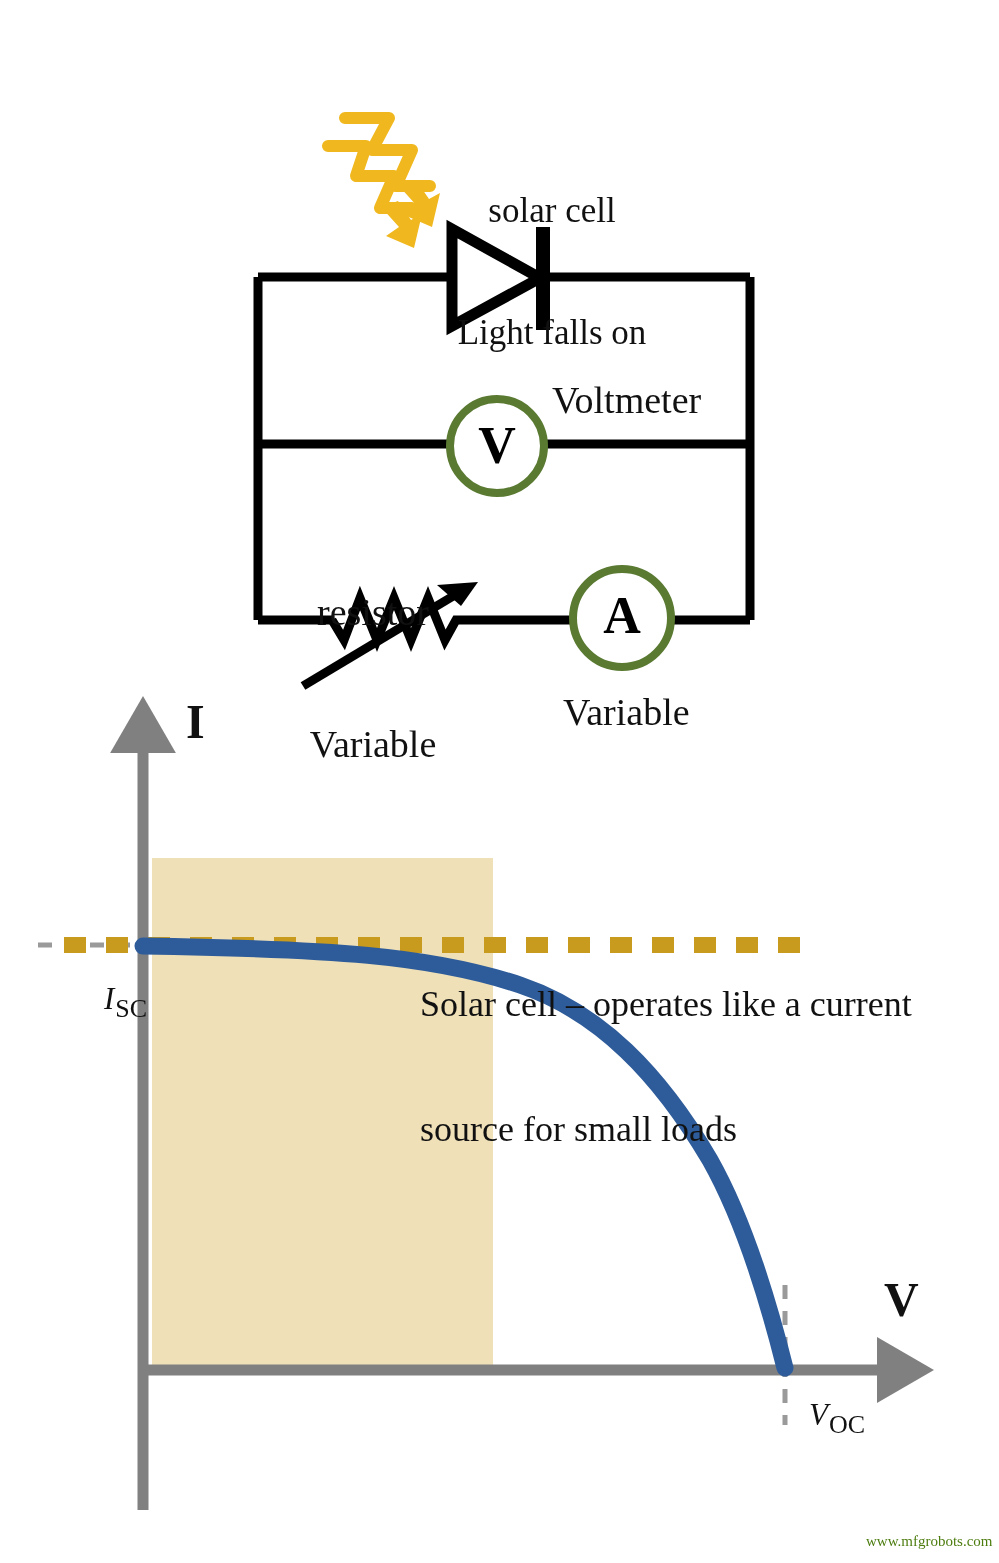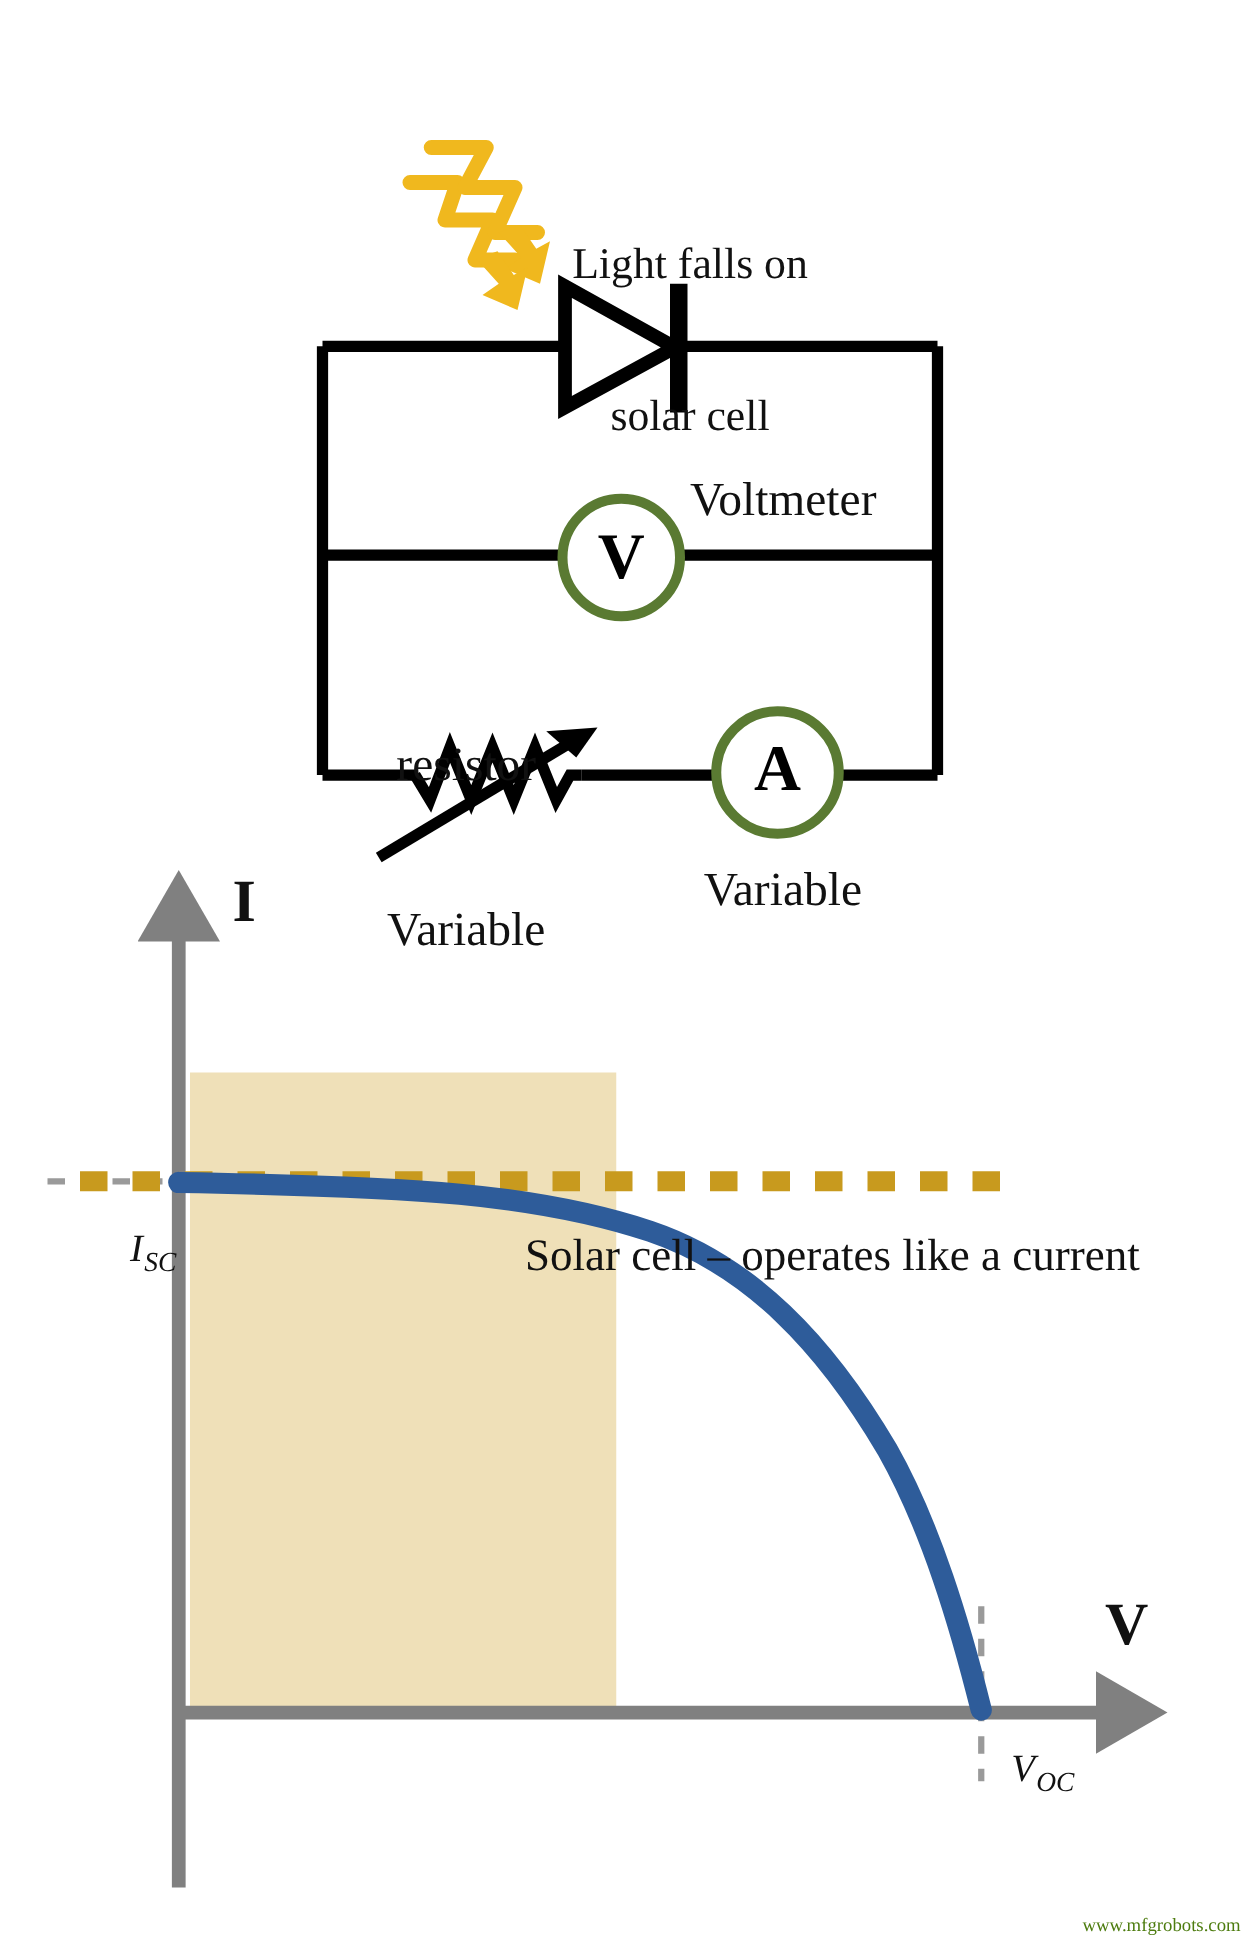--- a/index.html
+++ b/index.html
@@ -10,21 +10,21 @@
   }
   #stage{position:absolute;left:0;top:0;width:999px;height:1563px;}
   svg.layer{position:absolute;left:0;top:0;width:999px;height:1563px;overflow:visible;}
   .txt{position:absolute;white-space:pre;color:#111111;line-height:1.16;}
   .serif{font-family:"Liberation Serif", serif;}
   .center{text-align:center;}
   .lbl-light{font-size:35px;}
   .lbl-meter{font-size:38px;}
   .lbl-axis{font-weight:bold;font-size:48px;font-family:"Liberation Serif", serif;}
   .lbl-sym{font-style:italic;font-size:31px;}
-  .lbl-sub{font-style:italic;font-size:22px;}
+  .lbl-sub{font-size:26px;}
   .lbl-note{font-size:36px;text-align:left;}
   .watermark{
     font-family:"Liberation Serif", serif;font-size:15px;color:#4d7c0f;
   }
   .meterglyph{
     position:absolute;font-family:"Liberation Serif", serif;font-weight:bold;
     color:#000;text-align:center;
   }
 </style>
 </head>
@@ -89,22 +89,22 @@
 
       <line x1="64" y1="945" x2="820" y2="945" stroke="#C89A1E" stroke-width="16" stroke-dasharray="22 20"></line>
 
       <path d="M143,946 C 330,949 430,955 520,985
                C 600,1012 660,1075 710,1160
                C 745,1222 768,1300 785,1368" stroke="#2E5C9A" stroke-width="17" fill="none" stroke-linecap="round"></path>
     </g>
   </svg>
 
   <div class="txt serif lbl-light center" style="left:432px;top:110px;width:240px;">
+    <div>solar cell</div>
     <div>Light falls on</div>
-    <div>solar cell</div>
   </div>
 
   <div class="meterglyph" style="left:467px;top:416px;width:60px;font-size:52px;">V</div>
   <div class="txt serif lbl-meter" style="left:552px;top:378px;">Voltmeter</div>
 
   <div class="meterglyph" style="left:592px;top:586px;width:60px;font-size:52px;">A</div>
   <div class="txt serif lbl-meter" style="left:563px;top:690px;">Variable</div>
 
   <div class="txt serif lbl-meter center" style="left:288px;top:502px;width:170px;">
     <div>resistor</div>
@@ -117,17 +117,18 @@
   <div class="txt" style="left:88px;top:962px;">
     <span class="lbl-sym">I</span><span class="lbl-sub" style="position:relative;top:8px;left:1px;">SC</span>
   </div>
 
   <div class="txt" style="left:793px;top:1378px;text-align:center;">
     <span class="lbl-sym">V</span><span class="lbl-sub" style="position:relative;top:8px;left:1px;">OC</span>
   </div>
 
   <div class="txt serif lbl-note" style="left:420px;top:900px;width:556px;">
     <div>Solar cell – operates like a current</div>
+    <div>source for small loads</div>
   </div>
 
   <div class="txt watermark" style="left:866px;top:1533px;">www.mfgrobots.com</div>
 
 </div>
 
 </body></html>

